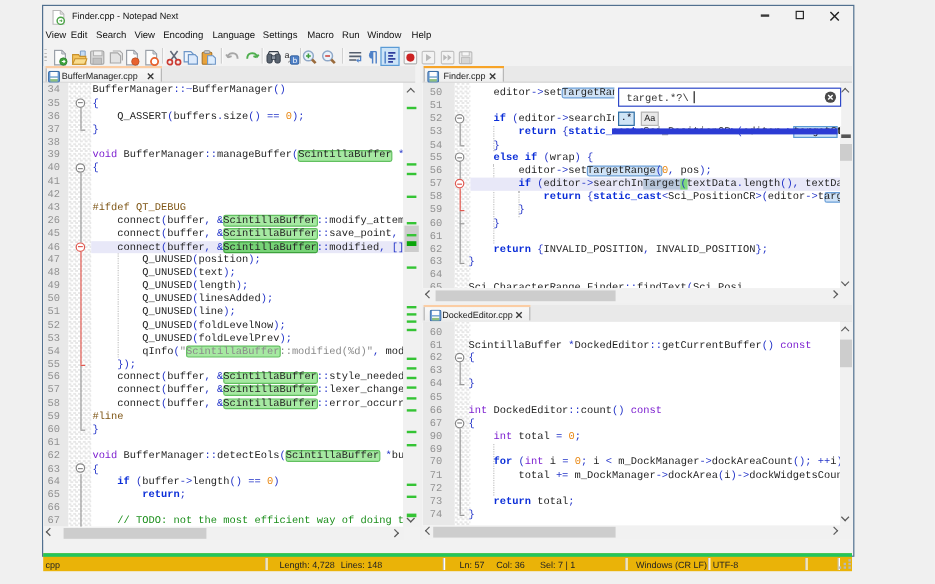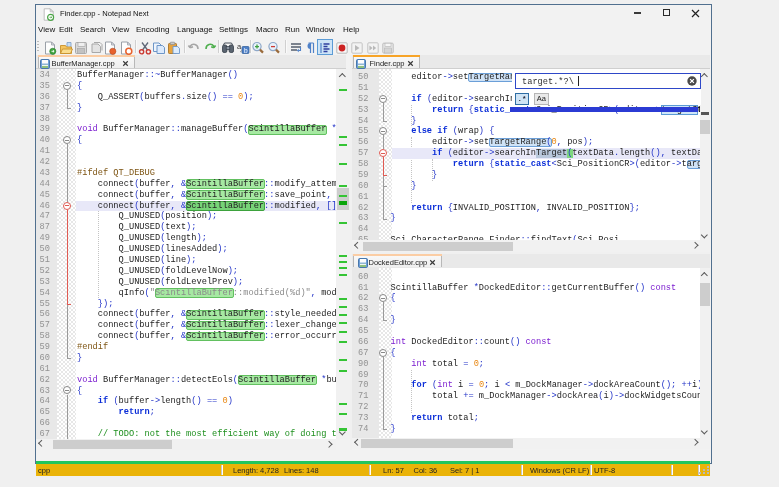--- a/index.html
+++ b/index.html
@@ -231,34 +231,34 @@
       <div class="cd" style="position:absolute;left:41px;top:55.9px;height:10.9px"><i class="t">void</i> BufferManager<i class="o">::</i>manageBuffer<i class="o">(</i>ScintillaBuffer <i class="o">*</i>buffer</div>
       <div class="ln" style="position:absolute;left:0;top:66.8px;width:14px;height:10.9px">40</div>
       <div class="cd" style="position:absolute;left:41px;top:66.8px;height:10.9px"><i class="o">{</i></div>
       <div style="position:absolute;left:26.5px;top:67.7px;width:8px;height:8px;border-radius:50%;background:#fff;border:1px solid #888;box-sizing:border-box"></div>
       <div style="position:absolute;left:28.5px;top:71.2px;width:4px;height:1px;background:#888"></div>
       <div class="ln" style="position:absolute;left:0;top:77.7px;width:14px;height:10.9px">41</div>
       <div class="ln" style="position:absolute;left:0;top:88.5px;width:14px;height:10.9px">42</div>
       <div class="ln" style="position:absolute;left:0;top:99.4px;width:14px;height:10.9px">43</div>
       <div class="cd" style="position:absolute;left:41px;top:99.4px;height:10.9px"><i class="p">#ifdef QT_DEBUG</i></div>
       <div class="hlg" style="position:absolute;left:149.7px;top:110.9px;width:79.0px;height:9.5px"></div>
-      <div class="ln" style="position:absolute;left:0;top:110.3px;width:14px;height:10.9px">44</div>
+      <div class="ln" style="position:absolute;left:0;top:110.3px;width:14px;height:10.9px">26</div>
       <div class="cd" style="position:absolute;left:41px;top:110.3px;height:10.9px">    connect<i class="o">(</i>buffer<i class="o">,</i> <i class="o">&amp;</i>ScintillaBuffer<i class="o">::</i>modify_attempt </div>
       <div class="hlg" style="position:absolute;left:149.7px;top:121.8px;width:79.0px;height:9.5px"></div>
       <div class="ln" style="position:absolute;left:0;top:121.2px;width:14px;height:10.9px">45</div>
       <div class="cd" style="position:absolute;left:41px;top:121.2px;height:10.9px">    connect<i class="o">(</i>buffer<i class="o">,</i> <i class="o">&amp;</i>ScintillaBuffer<i class="o">::</i>save_point<i class="o">,</i> bo</div>
       <div style="position:absolute;left:39.5px;top:132.1px;width:260.5px;height:10.9px;background:#e8e8f8"></div>
       <div class="hlG" style="position:absolute;left:149.7px;top:132.7px;width:79.0px;height:9.5px"></div>
       <div class="ln" style="position:absolute;left:0;top:132.1px;width:14px;height:10.9px">46</div>
       <div class="cd" style="position:absolute;left:41px;top:132.1px;height:10.9px">    connect<i class="o">(</i>buffer<i class="o">,</i> <i class="o">&amp;</i>ScintillaBuffer<i class="o">::</i>modified<i class="o">,</i> <i class="o">[](</i> p</div>
       <div style="position:absolute;left:26.5px;top:133.0px;width:8px;height:8px;border-radius:50%;background:#fff;border:1px solid #e05a52;box-sizing:border-box"></div>
       <div style="position:absolute;left:28.5px;top:136.5px;width:4px;height:1px;background:#e05a52"></div>
       <div class="ln" style="position:absolute;left:0;top:142.9px;width:14px;height:10.9px">47</div>
       <div class="cd" style="position:absolute;left:41px;top:142.9px;height:10.9px">        Q_UNUSED<i class="o">(</i>position<i class="o">);</i></div>
-      <div class="ln" style="position:absolute;left:0;top:153.8px;width:14px;height:10.9px">87</div>
+      <div class="ln" style="position:absolute;left:0;top:153.8px;width:14px;height:10.9px">48</div>
       <div class="cd" style="position:absolute;left:41px;top:153.8px;height:10.9px">        Q_UNUSED<i class="o">(</i>text<i class="o">);</i></div>
       <div class="ln" style="position:absolute;left:0;top:164.7px;width:14px;height:10.9px">49</div>
       <div class="cd" style="position:absolute;left:41px;top:164.7px;height:10.9px">        Q_UNUSED<i class="o">(</i>length<i class="o">);</i></div>
       <div class="ln" style="position:absolute;left:0;top:175.6px;width:14px;height:10.9px">50</div>
       <div class="cd" style="position:absolute;left:41px;top:175.6px;height:10.9px">        Q_UNUSED<i class="o">(</i>linesAdded<i class="o">);</i></div>
       <div class="ln" style="position:absolute;left:0;top:186.5px;width:14px;height:10.9px">51</div>
       <div class="cd" style="position:absolute;left:41px;top:186.5px;height:10.9px">        Q_UNUSED<i class="o">(</i>line<i class="o">);</i></div>
       <div class="ln" style="position:absolute;left:0;top:197.3px;width:14px;height:10.9px">52</div>
       <div class="cd" style="position:absolute;left:41px;top:197.3px;height:10.9px">        Q_UNUSED<i class="o">(</i>foldLevelNow<i class="o">);</i></div>
       <div class="ln" style="position:absolute;left:0;top:208.2px;width:14px;height:10.9px">53</div>
@@ -272,21 +272,21 @@
       <div class="hlg" style="position:absolute;left:149.7px;top:241.5px;width:79.0px;height:9.5px"></div>
       <div class="ln" style="position:absolute;left:0;top:240.9px;width:14px;height:10.9px">56</div>
       <div class="cd" style="position:absolute;left:41px;top:240.9px;height:10.9px">    connect<i class="o">(</i>buffer<i class="o">,</i> <i class="o">&amp;</i>ScintillaBuffer<i class="o">::</i>style_needed </div>
       <div class="hlg" style="position:absolute;left:149.7px;top:252.3px;width:79.0px;height:9.5px"></div>
       <div class="ln" style="position:absolute;left:0;top:251.7px;width:14px;height:10.9px">57</div>
       <div class="cd" style="position:absolute;left:41px;top:251.7px;height:10.9px">    connect<i class="o">(</i>buffer<i class="o">,</i> <i class="o">&amp;</i>ScintillaBuffer<i class="o">::</i>lexer_changed </div>
       <div class="hlg" style="position:absolute;left:149.7px;top:263.2px;width:79.0px;height:9.5px"></div>
       <div class="ln" style="position:absolute;left:0;top:262.6px;width:14px;height:10.9px">58</div>
       <div class="cd" style="position:absolute;left:41px;top:262.6px;height:10.9px">    connect<i class="o">(</i>buffer<i class="o">,</i> <i class="o">&amp;</i>ScintillaBuffer<i class="o">::</i>error_occurred </div>
       <div class="ln" style="position:absolute;left:0;top:273.5px;width:14px;height:10.9px">59</div>
-      <div class="cd" style="position:absolute;left:41px;top:273.5px;height:10.9px"><i class="p">#endif</i></div>
+      <div class="cd" style="position:absolute;left:41px;top:273.5px;height:10.9px"><i class="p">#line</i></div>
       <div class="ln" style="position:absolute;left:0;top:284.4px;width:14px;height:10.9px">60</div>
       <div class="cd" style="position:absolute;left:41px;top:284.4px;height:10.9px"><i class="o">}</i></div>
       <div style="position:absolute;left:30.5px;top:289.6px;width:4px;height:1px;background:#9a9a9a"></div>
       <div class="ln" style="position:absolute;left:0;top:295.3px;width:14px;height:10.9px">61</div>
       <div class="hlg" style="position:absolute;left:201.8px;top:306.7px;width:79.0px;height:9.5px"></div>
       <div class="ln" style="position:absolute;left:0;top:306.1px;width:14px;height:10.9px">62</div>
       <div class="cd" style="position:absolute;left:41px;top:306.1px;height:10.9px"><i class="t">void</i> BufferManager<i class="o">::</i>detectEols<i class="o">(</i>ScintillaBuffer <i class="o">*</i>buffer</div>
       <div class="ln" style="position:absolute;left:0;top:317.0px;width:14px;height:10.9px">63</div>
       <div class="cd" style="position:absolute;left:41px;top:317.0px;height:10.9px"><i class="o">{</i></div>
       <div style="position:absolute;left:26.5px;top:317.9px;width:8px;height:8px;border-radius:50%;background:#fff;border:1px solid #888;box-sizing:border-box"></div>

